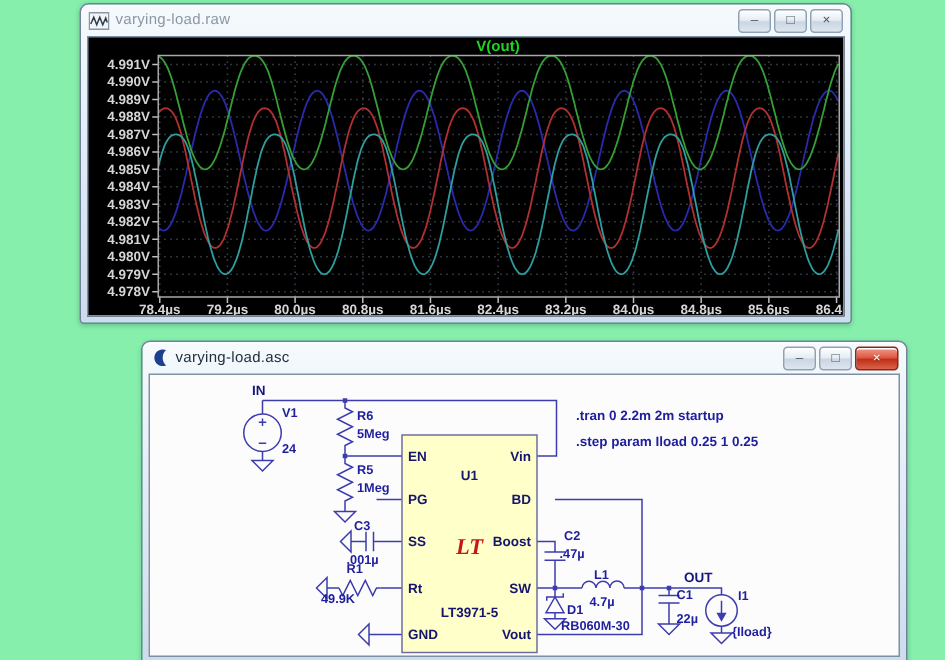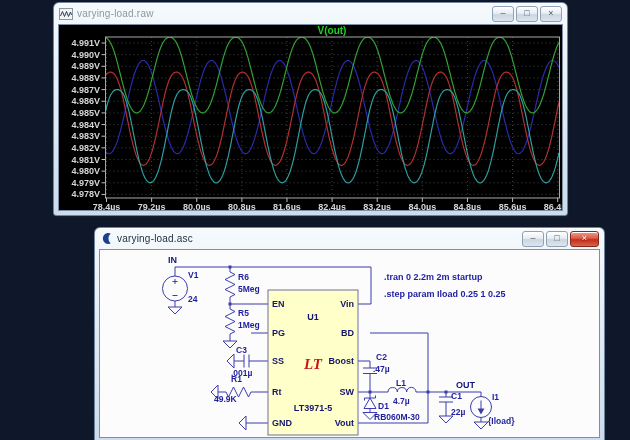--- a/index.html
+++ b/index.html
@@ -1,16 +1,16 @@
 <!DOCTYPE html>
 <html><head>
 <meta charset="utf-8">
 <style>
   html,body{margin:0;padding:0;background:#ffffff;}
-  #stage{position:relative;width:630px;height:440px;background:#0f172a;overflow:hidden;
+  #stage{position:relative;width:630px;height:440px;background:#86efac;overflow:hidden;
          font-family:"Liberation Sans",sans-serif;}
 
   
   .win{position:absolute;border:1px solid #70839a;border-radius:6px 6px 3px 3px;
        background:linear-gradient(180deg,#f6fafd 0%,#e2ecf6 45%,#ccdcec 100%);
        box-shadow:inset 0 1px 0 rgba(255,255,255,.85), 0 1px 3px rgba(40,60,80,.25);}
   .titlebar{position:absolute;left:0;top:0;right:0;height:21px;display:flex;align-items:center;
             padding:0 5px;gap:4px;cursor:default;}
   .title-text{font-size:10px;letter-spacing:.2px;white-space:nowrap;}
   .win.inactive .title-text{color:#8b97a4;}

